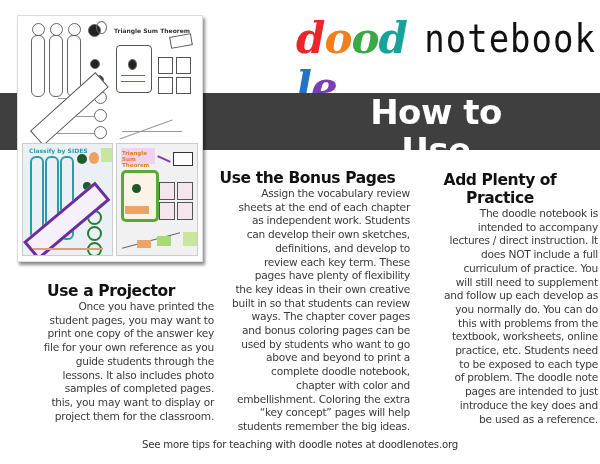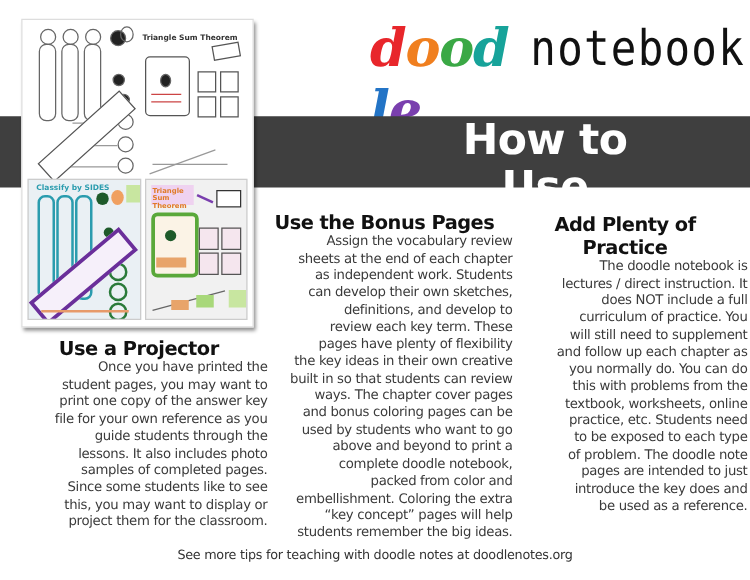--- a/index.html
+++ b/index.html
@@ -71,21 +71,21 @@
     .col {
       position: absolute; text-align: center; color: #3a3a3a;
       font-size: 10.6px; line-height: 13.7px;
       font-family: "DejaVu Sans", sans-serif;
     }
     .col h2 {
       margin: 0; font-size: 15.5px; line-height: 17px; font-weight: bold; color: #111;
       font-family: "DejaVu Sans", sans-serif; letter-spacing: -0.4px;
     }
     .col p { margin: 0; letter-spacing: -0.25px; text-align: right; }
-    .col1 { left: 8px; top: 271px; width: 206px; }
+    .col1 { left: 8px; top: 283px; width: 206px; }
     .col2 { left: 205px; top: 170px; width: 205px; }
     .col3 { left: 402px; top: 171px; width: 196px; }
     .col3 h2 { line-height: 18px; }
     .footer {
       position: absolute; left: 0; top: 439px; width: 600px; text-align: center;
       font-size: 10.2px; color: #333; letter-spacing: -0.2px;
     }
   </style>
 </head>
 <body>
@@ -173,56 +173,56 @@
 
 <div class="col col1">
   <h2>Use a Projector</h2>
   <p>Once you have printed the</p>
   <p>student pages, you may want to</p>
   <p>print one copy of the answer key</p>
   <p>file for your own reference as you</p>
   <p>guide students through the</p>
   <p>lessons.  It also includes photo</p>
   <p>samples of completed pages.</p>
-  <p>Since some students like to see</p>
   <p>this, you may want to display or</p>
   <p>project them for the classroom.</p>
 </div>
 
 <div class="col col2">
   <h2>Use the Bonus Pages</h2>
   <p>Assign the vocabulary review</p>
   <p>sheets at the end of each chapter</p>
   <p>as independent work.  Students</p>
   <p>can develop their own sketches,</p>
   <p>definitions, and develop to</p>
   <p>review each key term.  These</p>
   <p>pages have plenty of flexibility</p>
   <p>the key ideas in their own creative</p>
   <p>built in so that students can review</p>
   <p>ways.  The chapter cover pages</p>
   <p>and bonus coloring pages can be</p>
   <p>used by students who want to go</p>
   <p>above and beyond to print a</p>
   <p>complete doodle notebook,</p>
-  <p>packed from color and</p>
+  <p>chapter with color and</p>
   <p>embellishment.  Coloring the extra</p>
   <p>“key concept” pages will help</p>
   <p>students remember the big ideas.</p>
 </div>
 
 <div class="col col3">
   <h2>Add Plenty of</h2>
   <h2>Practice</h2>
   <p>The doodle notebook is</p>
+  <p>intended to accompany</p>
   <p>lectures / direct instruction.  It</p>
   <p>does NOT include a full</p>
   <p>curriculum of practice.  You</p>
   <p>will still need to supplement</p>
-  <p>and follow up each chapter as</p>
+  <p>and follow up each develop as</p>
   <p>you normally do.  You can do</p>
   <p>this with problems from the</p>
   <p>textbook, worksheets, online</p>
   <p>practice, etc.  Students need</p>
   <p>to be exposed to each type</p>
   <p>of problem.  The doodle note</p>
   <p>pages are intended to just</p>
   <p>introduce the key does and</p>
   <p>be used as a reference.</p>
 </div>

